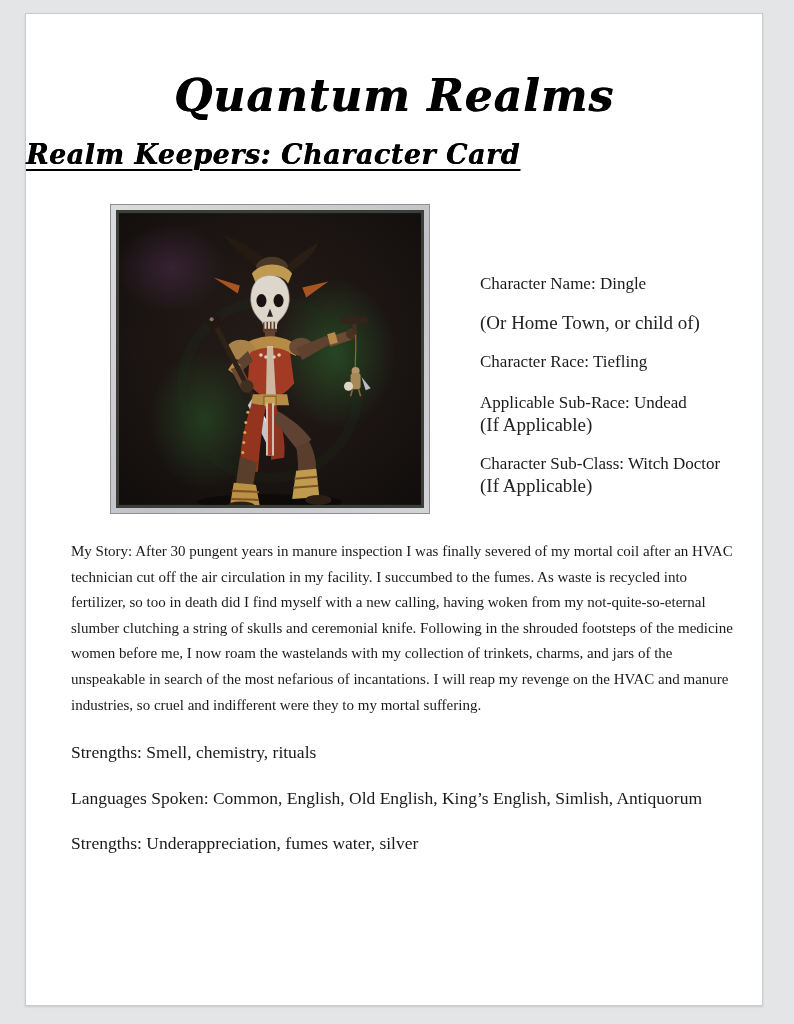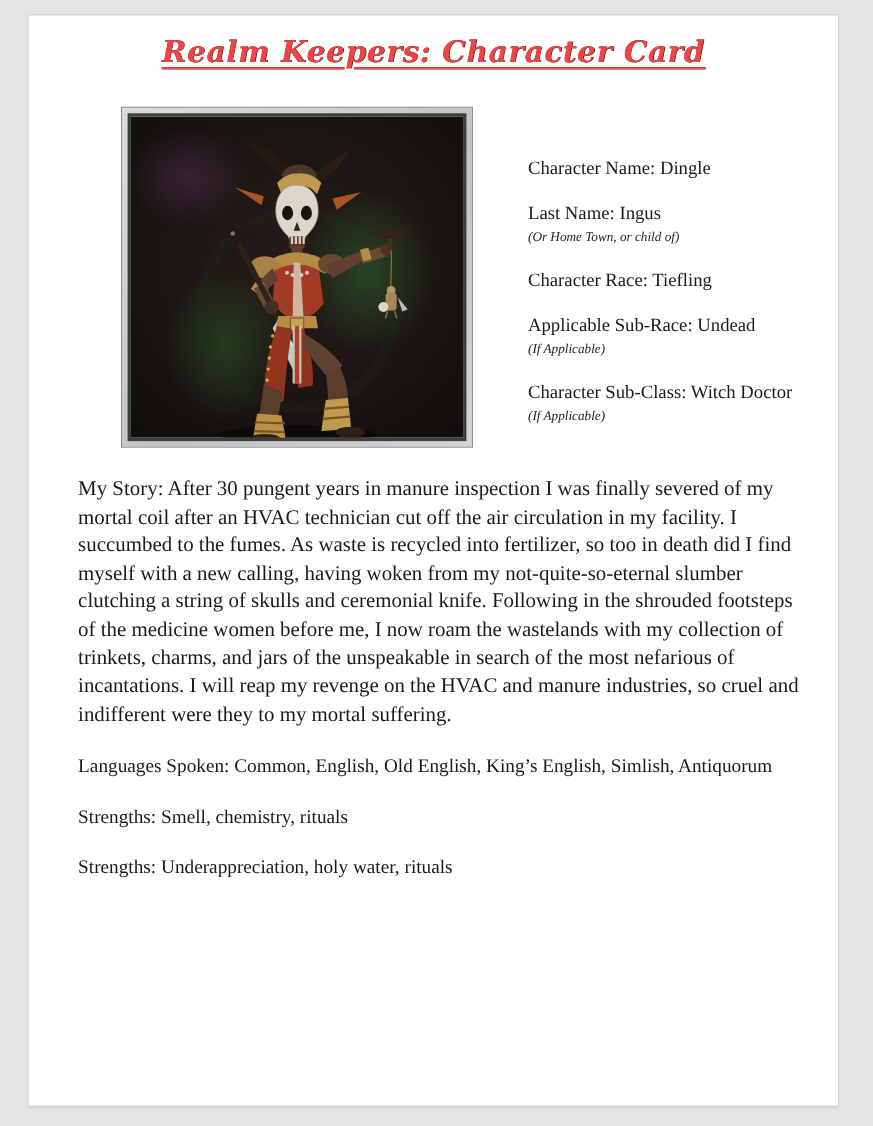--- a/index.html
+++ b/index.html
@@ -33,27 +33,27 @@
     font-family: "DejaVu Serif", serif;
     font-style: italic;
     font-weight: 900;
     font-size: 44px;
     letter-spacing: 1px;
     color: #000;
     text-shadow: 0.6px 0 0 #000;
   }
   .doc-subtitle {
     margin-top: 18px;
-    text-align: center;
+    text-align: left;
     font-family: "DejaVu Serif", serif;
     font-style: italic;
     font-weight: 900;
     font-size: 27px;
     letter-spacing: 0.5px;
-    color: #ef4444;
+    color: #000000;
     text-shadow: 0.4px 0 0 #000;
     text-decoration: underline;
     text-underline-offset: 5px;
     text-decoration-thickness: 2px;
   }
   .card-row {
     display: flex;
     align-items: flex-end;
     margin: 34px 36px 0 84px;
   }
@@ -68,43 +68,43 @@
     line-height: 0;
   }
   .fields {
     margin-left: 50px;
     padding-top: 10px;
   }
   .field { margin: 0 0 20px 0; font-size: 17px; line-height: 21px; }
   .field.tight { margin-bottom: 3px; }
   .field-note {
     margin: 0 0 20px 0;
-    font-style: italic;
-    font-size: 12px;
+    font-size: 19px;
     line-height: 17px;
     color: #222;
   }
   .story {
     margin: 25px 26px 0 45px;
-    font-size: 19px;
+    font-size: 15px;
     line-height: 25.6px;
   }
   .attrs { margin: 22px 26px 0 45px; }
   .attr-line {
     margin: 20px 0 0 0;
     font-size: 17.5px;
     line-height: 25.6px;
   }
 </style>
 </head>
 <body>
 
 <div class="canvas">
   <div class="page">
 
+    <div class="doc-title">Quantum Realms</div>
     <div class="doc-subtitle">Realm Keepers: Character Card</div>
 
     <div class="card-row">
 
       <div class="portrait-frame">
         <div class="portrait-inner">
           <svg width="302" height="292" viewBox="0 0 300 290" role="img">
             <defs>
               <radialGradient id="bgGrad" cx="50%" cy="45%" r="75%">
                 <stop offset="0%" stop-color="#241c18"></stop>
@@ -207,36 +207,35 @@
             <line x1="173" y1="273" x2="198" y2="271" stroke="#7a5426" stroke-width="2"></line>
             <ellipse cx="121" cy="291" rx="14" ry="4.5" fill="#2e1f14"></ellipse>
             <ellipse cx="198" cy="285" rx="13" ry="5" fill="#2e1f14"></ellipse>
           </svg>
         </div>
       </div>
 
       <div class="fields">
         <p class="field"><span>Character Name: </span><span>Dingle</span></p>
 
-        <p class="field tight"><span>Last Name: </span><span>Ingus</span></p>
         <p class="field-note">(Or Home Town, or child of)</p>
 
         <p class="field"><span>Character Race: </span><span>Tiefling</span></p>
 
         <p class="field tight"><span>Applicable Sub-Race: </span><span>Undead</span></p>
         <p class="field-note">(If Applicable)</p>
 
 
         <p class="field tight"><span>Character Sub-Class: </span><span>Witch Doctor</span></p>
         <p class="field-note">(If Applicable)</p>
       </div>
     </div>
 
     <p class="story"><span>My Story: </span><span>After 30 pungent years in manure inspection I was finally severed of my mortal coil after an HVAC technician cut off the air circulation in my facility.  I succumbed to the fumes.  As waste is recycled into fertilizer, so too in death did I find myself with a new calling, having woken from my not-quite-so-eternal slumber clutching a string of skulls and ceremonial knife.  Following in the shrouded footsteps of the medicine women before me, I now roam the wastelands with my collection of trinkets, charms, and jars of the unspeakable in search of the most nefarious of incantations.  I will reap my revenge on the HVAC and manure industries, so cruel and indifferent were they to my mortal suffering.</span></p>
 
     <div class="attrs">
+      <p class="attr-line"><span>Strengths: </span><span>Smell, chemistry, rituals</span></p>
       <p class="attr-line"><span>Languages Spoken: </span><span>Common, English,  Old English, King’s English, Simlish, Antiquorum</span></p>
-      <p class="attr-line"><span>Strengths: </span><span>Smell, chemistry, rituals</span></p>
-      <p class="attr-line"><span>Strengths: </span><span>Underappreciation, holy water, rituals</span></p>
+      <p class="attr-line"><span>Strengths: </span><span>Underappreciation, fumes water, silver</span></p>
     </div>
 
   </div>
 </div>
 
 </body></html>

